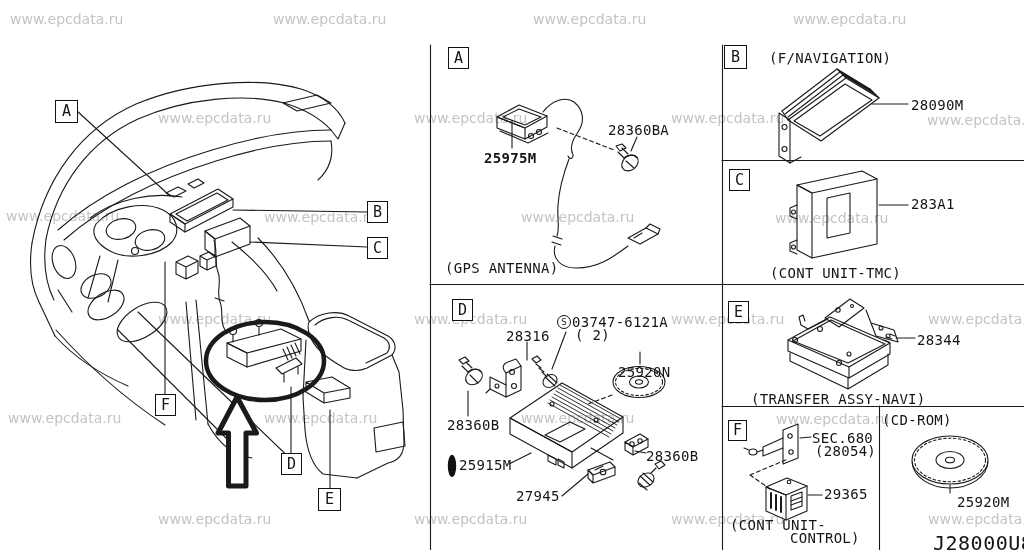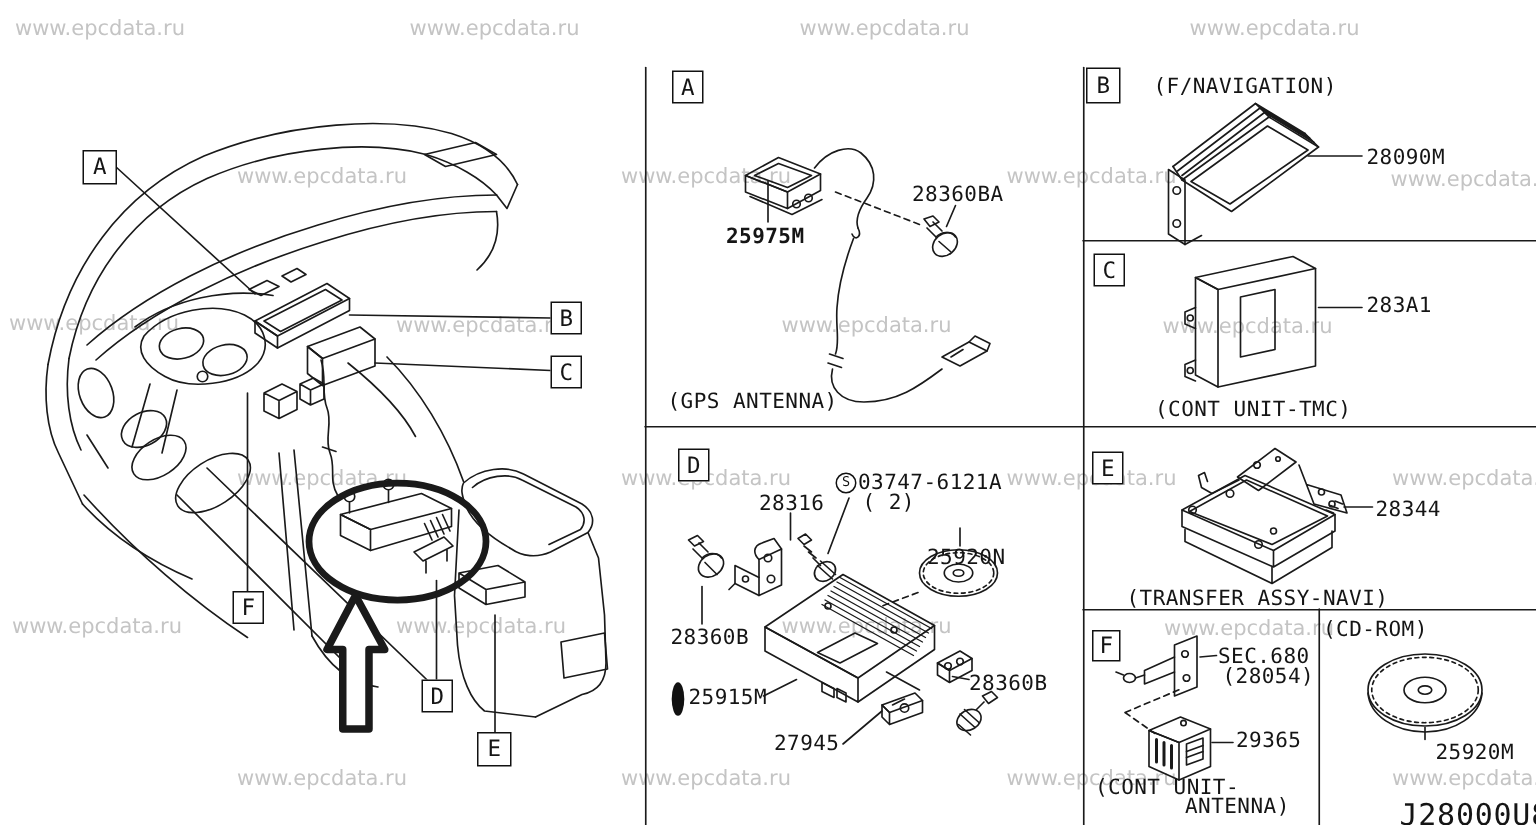--- a/index.html
+++ b/index.html
@@ -330,19 +330,19 @@
   <div class="lbl" style="left:516px;top:488px;">27945</div>
   <div class="lbl" style="left:646px;top:448px;">28360B</div>
 
   <div class="lbl" style="left:917px;top:332px;">28344</div>
   <div class="lbl" style="left:751px;top:391px;">(TRANSFER ASSY-NAVI)</div>
 
   <div class="lbl" style="left:812px;top:430px;">SEC.680</div>
   <div class="lbl" style="left:815px;top:443px;">(28054)</div>
   <div class="lbl" style="left:824px;top:486px;">29365</div>
   <div class="lbl" style="left:730px;top:517px;">(CONT UNIT-</div>
-  <div class="lbl" style="left:790px;top:530px;">ANTENNA)</div>
+  <div class="lbl" style="left:790px;top:530px;">CONTROL)</div>
 
   <div class="lbl" style="left:882px;top:412px;">(CD-ROM)</div>
   <div class="lbl" style="left:925px;top:494px;margin-left:32px;">25920M</div>
   <div class="lbl code" style="left:933px;top:531px;">J28000U8</div>
 
 </div>
 
 </body></html>

